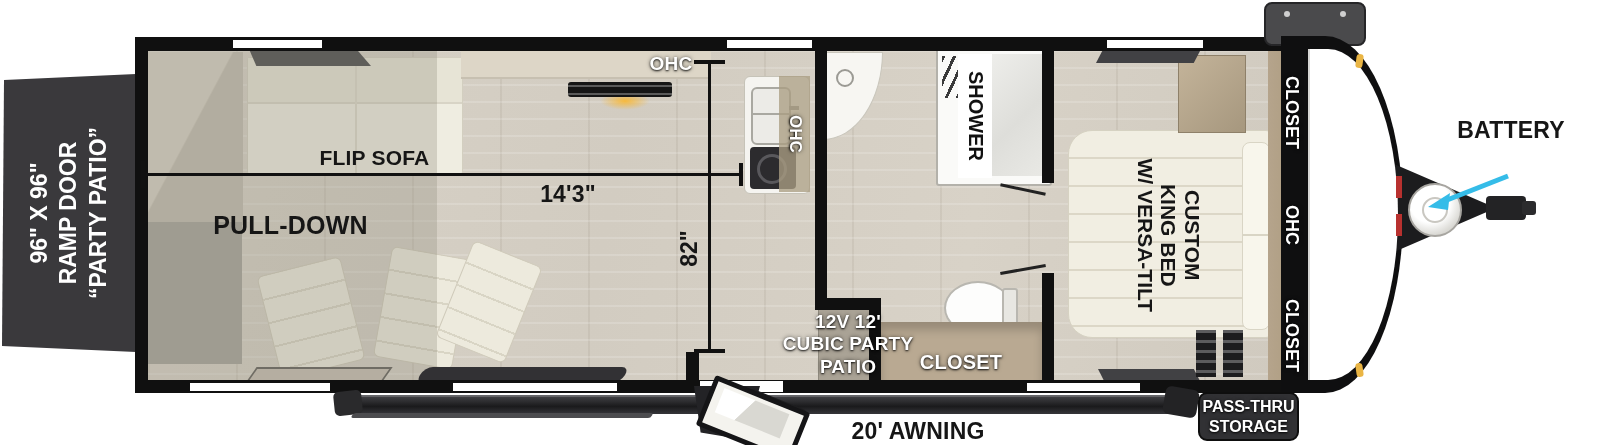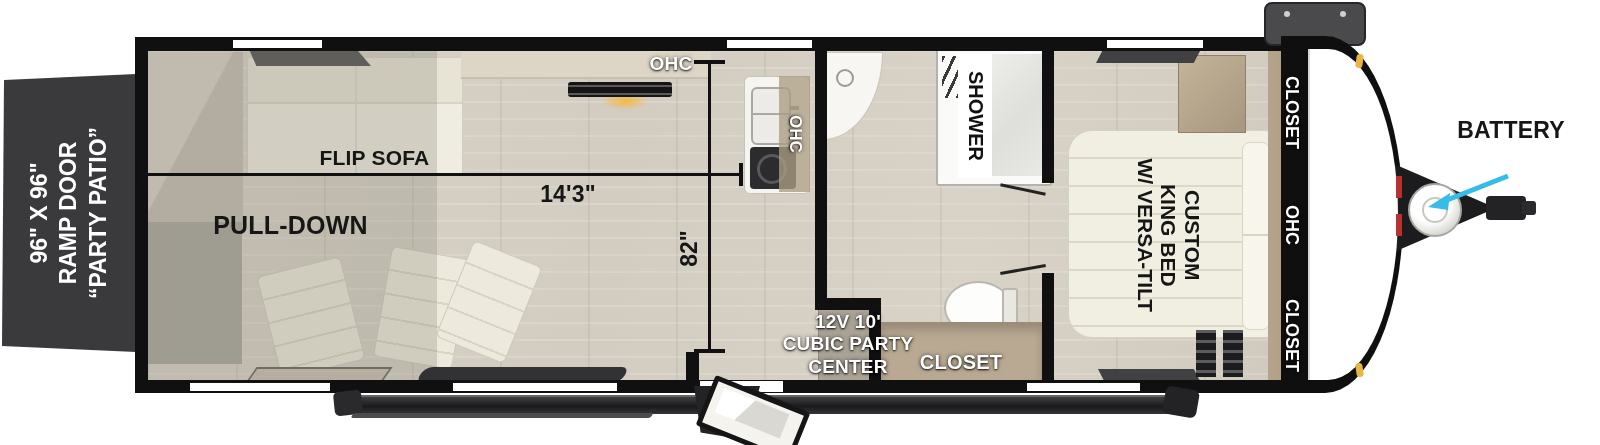--- a/index.html
+++ b/index.html
@@ -90,23 +90,23 @@
     <div class="abs flexc" style="left:20px;top:4px;width:34px;height:124px;background:#fff;">
       <span class="vtext" style="font-weight:700;font-size:20px;color:#111;">SHOWER</span>
     </div>
   </div>
   <div class="abs" style="left:944px;top:281px;width:64px;height:50px;background:#fdfdfc;border:2px solid #b9b7b0;border-radius:50%;z-index:2;"></div>
   <div class="abs" style="left:1002px;top:288px;width:12px;height:36px;background:#e8e7e2;border:2px solid #b9b7b0;border-radius:3px;z-index:2;"></div>
   <div class="abs" style="left:881px;top:322px;width:161px;height:60px;background:#b9a992;box-shadow:inset 0 8px 10px rgba(0,0,0,.18);z-index:2;"></div>
   <div class="lbl wlbl" style="left:886px;top:352px;width:150px;font-size:20px;">CLOSET</div>
   <div class="abs" style="left:818px;top:307px;width:50px;height:74px;background:#aaa396;border:1px solid #8f8a7e;z-index:2;"></div>
   <div class="lbl wlbl" style="left:778px;top:311px;width:140px;font-size:19px;line-height:1.18;">
-    <div>12V 10'</div>
+    <div>12V 12'</div>
     <div>CUBIC PARTY</div>
-    <div>CENTER</div>
+    <div>PATIO</div>
   </div>
 
   <div class="abs" style="left:1068px;top:130px;width:202px;height:206px;background:#f1eee2;border:1px solid #d6d2c2;
               border-radius:24px 6px 6px 24px;z-index:2;
               background-image:repeating-linear-gradient(to bottom,rgba(0,0,0,0) 0 26px,#dcd7c7 26px 28px);"></div>
   <div class="abs" style="left:1242px;top:142px;width:26px;height:186px;background:#f8f6ec;border:1px solid #d9d5c5;border-radius:8px;z-index:2;">
     <div class="abs" style="left:0;top:91px;width:100%;height:2px;background:#d9d5c5;"></div>
   </div>
   <div class="abs" style="left:1178px;top:55px;width:66px;height:76px;border:1px solid #8e8069;z-index:2;
               background:linear-gradient(135deg,#c4b49a,#a6977e);"></div>
@@ -208,23 +208,30 @@
     <div>BATTERY</div>
   </div>
 
   <div class="abs" style="left:338px;top:395px;width:852px;height:19px;border-radius:9px;z-index:6;
               background:linear-gradient(#46464a,#1a1a1c 60%,#353539);
               clip-path:polygon(22px 0,100% 0,100% 100%,0 100%);
               box-shadow:inset 0 2px 0 rgba(255,255,255,.18);"></div>
   <div class="abs" style="left:334px;top:391px;width:28px;height:24px;background:#2a2a2c;border-radius:5px;transform:rotate(-6deg);z-index:6;"></div>
   <div class="abs" style="left:1164px;top:388px;width:34px;height:28px;background:#232325;border-radius:6px;transform:rotate(10deg);z-index:6;"></div>
   <div class="abs" style="left:352px;top:413px;width:300px;height:5px;background:#4c4c4f;border-radius:3px;transform:skewX(-30deg);z-index:6;"></div>
+  <div class="lbl" style="left:838px;top:419px;width:160px;font-size:23px;">20' AWNING</div>
 
   <div class="abs" style="left:694px;top:386px;width:66px;height:54px;background:#232326;z-index:8;
               clip-path:polygon(0 0,100% 0,78% 100%,10% 86%);"></div>
   <div class="abs" style="left:742px;top:398px;width:60px;height:40px;background:#1e1e20;border-radius:4px;transform:rotate(22deg);z-index:8;"></div>
   <div class="abs" style="left:702px;top:392px;width:92px;height:44px;background:#f4f3ee;border:5px solid #151517;border-radius:3px;
               transform:rotate(22deg);z-index:9;">
     <div class="abs" style="left:8px;top:4px;width:70px;height:26px;background:linear-gradient(115deg,#fff 40%,#d9d8d2 41%);"></div>
   </div>
 
+  <div class="abs flexc" style="left:1198px;top:392px;width:97px;height:45px;background:#313134;border:2px solid #0e0e0e;border-radius:9px;z-index:9;">
+    <div class="wlbl" style="font-weight:700;font-size:16px;line-height:1.2;text-align:center;">
+      <div>PASS-THRU</div>
+      <div>STORAGE</div>
+    </div>
+  </div>
 
 </div>
 
 </body></html>

